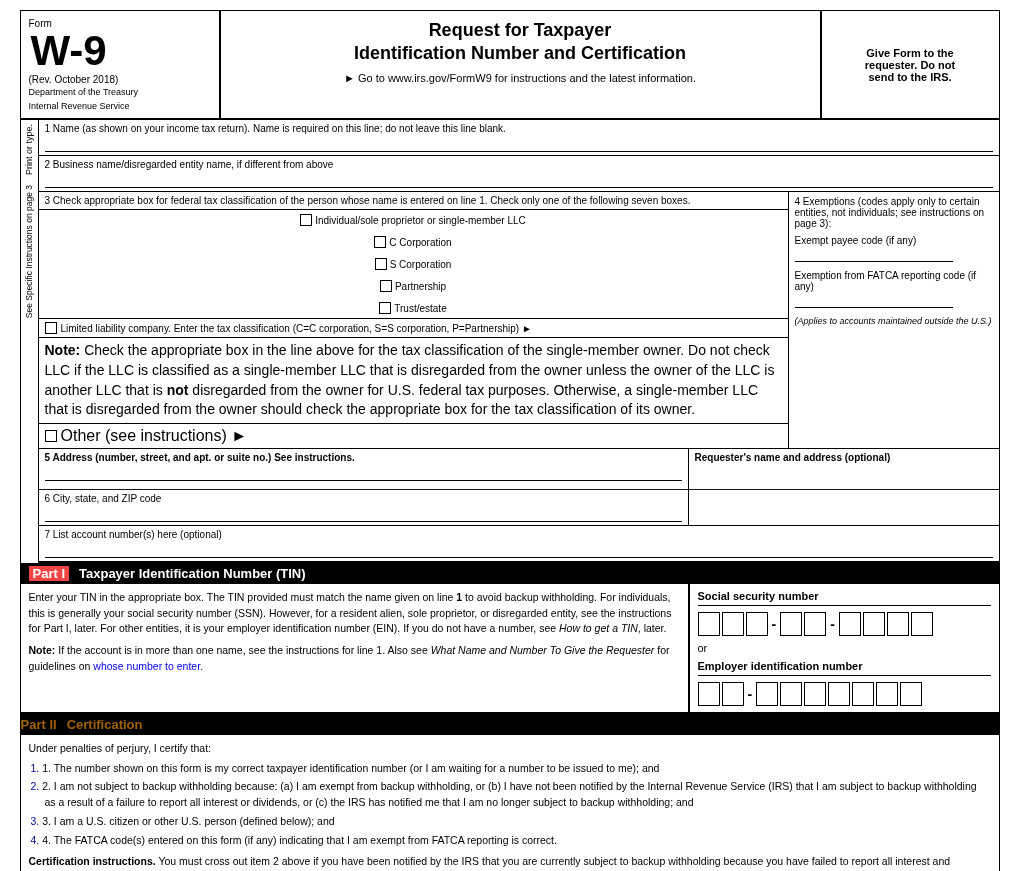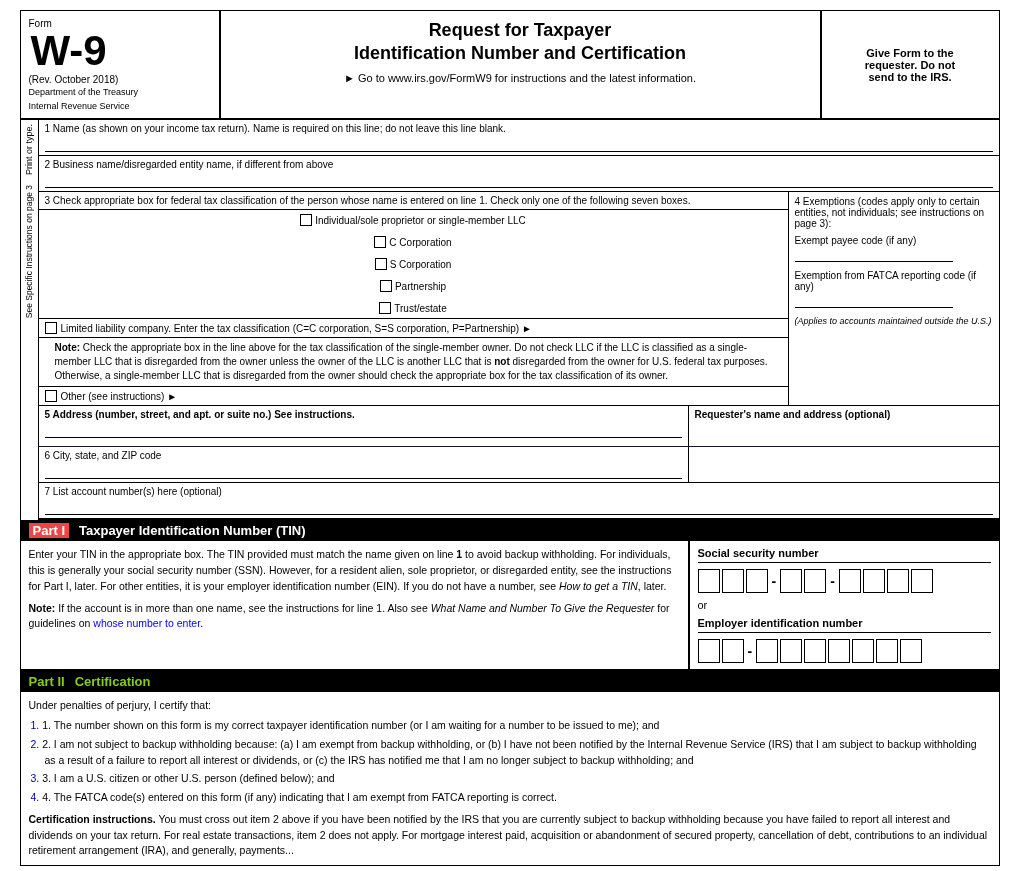--- a/index.html
+++ b/index.html
@@ -151,29 +151,29 @@
       border: 1px solid #000;
       display: inline-block;
       flex-shrink: 0;
     }
     .llc-row {
       padding: 3px 6px;
       font-size: 10px;
       border-bottom: 1px solid #000;
     }
     .llc-note {
-      padding: 3px 16px;
-      font-size: 10px;
+      padding: 3px 6px;
+      font-size: 14px;
       border-bottom: 1px solid #000;
       line-height: 1.4;
     }
     .note-bold { font-weight: bold; }
     .other-row {
       padding: 3px 6px;
-      font-size: 10px;
+      font-size: 16px;
     }
     .exemptions-section {
       font-size: 10px;
     }
     .exempt-payee {
       margin-top: 6px;
     }
     .exempt-line {
       border-bottom: 1px solid #000;
       width: 80%;
@@ -278,22 +278,22 @@
     }
     .ein-boxes {
       display: flex;
       align-items: center;
       gap: 2px;
       margin-top: 4px;
     }
     
     .part2-header {
       background: #000;
-      color: #84cc16;
-      padding: 3px 8px;
+      color: #a16207;
+      padding: 3px 0;
       font-size: 12px;
       font-weight: bold;
       display: flex;
       align-items: center;
       gap: 10px;
     }
     .part2-content {
       padding: 6px 8px;
       font-size: 10.5px;
       line-height: 1.5;

